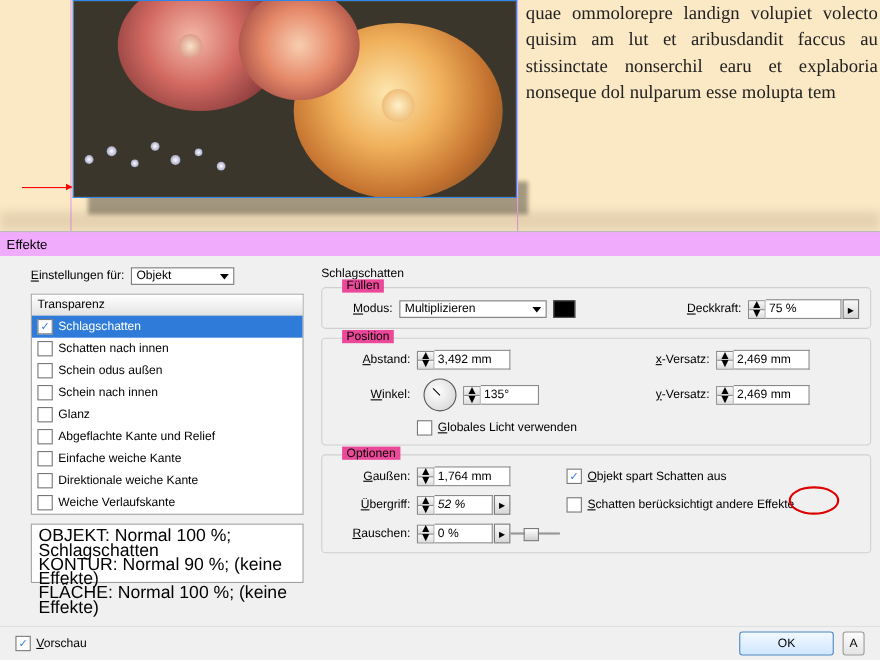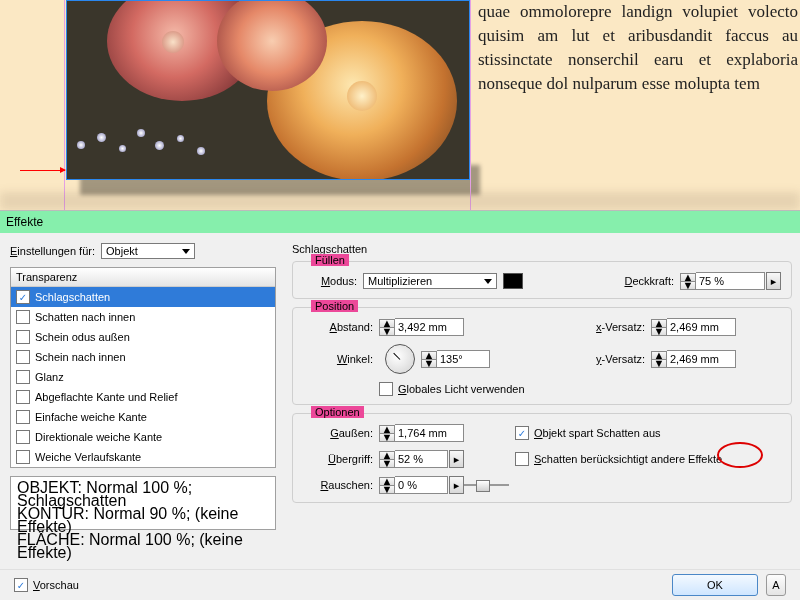--- a/index.html
+++ b/index.html
@@ -8,23 +8,23 @@
 .img-photo{width:100%;height:100%;background:#3a362b;position:relative;overflow:hidden}
 .rose{position:absolute;border-radius:50%}
 .petal{position:absolute;border-radius:50%}
 .shadow{position:absolute;left:80px;top:165px;width:400px;height:30px;background:rgba(0,0,0,0.35);filter:blur(2px)}
 .arrow{position:absolute;left:20px;top:170px;width:45px;height:1px;background:red}
 .arrow::after{content:"";position:absolute;right:-1px;top:-3px;border-left:6px solid red;border-top:3px solid transparent;border-bottom:3px solid transparent}
 .marg{position:absolute;background:#e4a0e4;width:1px}
 .txt{position:absolute;left:478px;top:0;width:320px;font-family:"Times New Roman",serif;font-size:17px;line-height:24px;color:#222;text-align:justify}
 .blur-line{position:absolute;left:0;bottom:0;width:100%;height:18px;background:rgba(80,60,40,0.12);filter:blur(4px)}
 
-.effects-title{background:#86efac;border-top:1px solid #bbb;padding:4px 6px;font-size:12px}
+.effects-title{background:#f0abfc;border-top:1px solid #bbb;padding:4px 6px;font-size:12px}
 .effects-body{display:flex;height:340px;background:#f0f0f0}
-.left-col{width:290px;padding:10px 8px 0 10px}
+.left-col{width:290px;padding:10px 8px 0 28px}
 .right-col{flex:1;padding:10px 8px 0 8px;position:relative}
 .row{display:flex;align-items:center;margin-bottom:8px}
 .lbl{margin-right:6px}
 .u{text-decoration:underline}
 .sel{border:1px solid #7a7a7a;background:#fff;padding:1px 18px 1px 4px;font-size:11px;position:relative;display:inline-block}
 .sel::after{content:"";position:absolute;right:4px;top:5px;border-left:4px solid transparent;border-right:4px solid transparent;border-top:5px solid #000}
 .effect-list{border:1px solid #a0a0a0;background:#fff;margin-top:2px}
 .ehead{background:linear-gradient(#fff,#e4e4e4);padding:3px 5px;border-bottom:1px solid #ccc}
 .eitem{display:flex;align-items:center;padding:3px 5px;gap:5px}
 .eitem.sel-row{background:#2f7bd9;color:#fff}
@@ -227,21 +227,21 @@
             <span><span class="u">O</span><span>bjekt spart Schatten aus</span></span>
         </span>
 
         <span class="rlabel"><span class="u">Ü</span><span>bergriff:</span></span>
         <span style="display:flex;align-items:center">
           <span class="num">
               <span class="spin">
                 <div>▲</div>
                 <div>▼</div>
               </span>
-              <input style="width: 46px;" value="52 %">
+              <input style="width: 46px; font-style: italic;" value="52 %">
             </span>
           <span class="btn-slim">▸</span>
         </span>
         <span class="ck" style="grid-column:3/5">
           <span class="cb"></span>
             <span><span class="u">S</span><span>chatten berücksichtigt andere Effekte</span></span>
         </span>
 
         <span class="rlabel"><span class="u">R</span><span>auschen:</span></span>
         <span style="display:flex;align-items:center">

